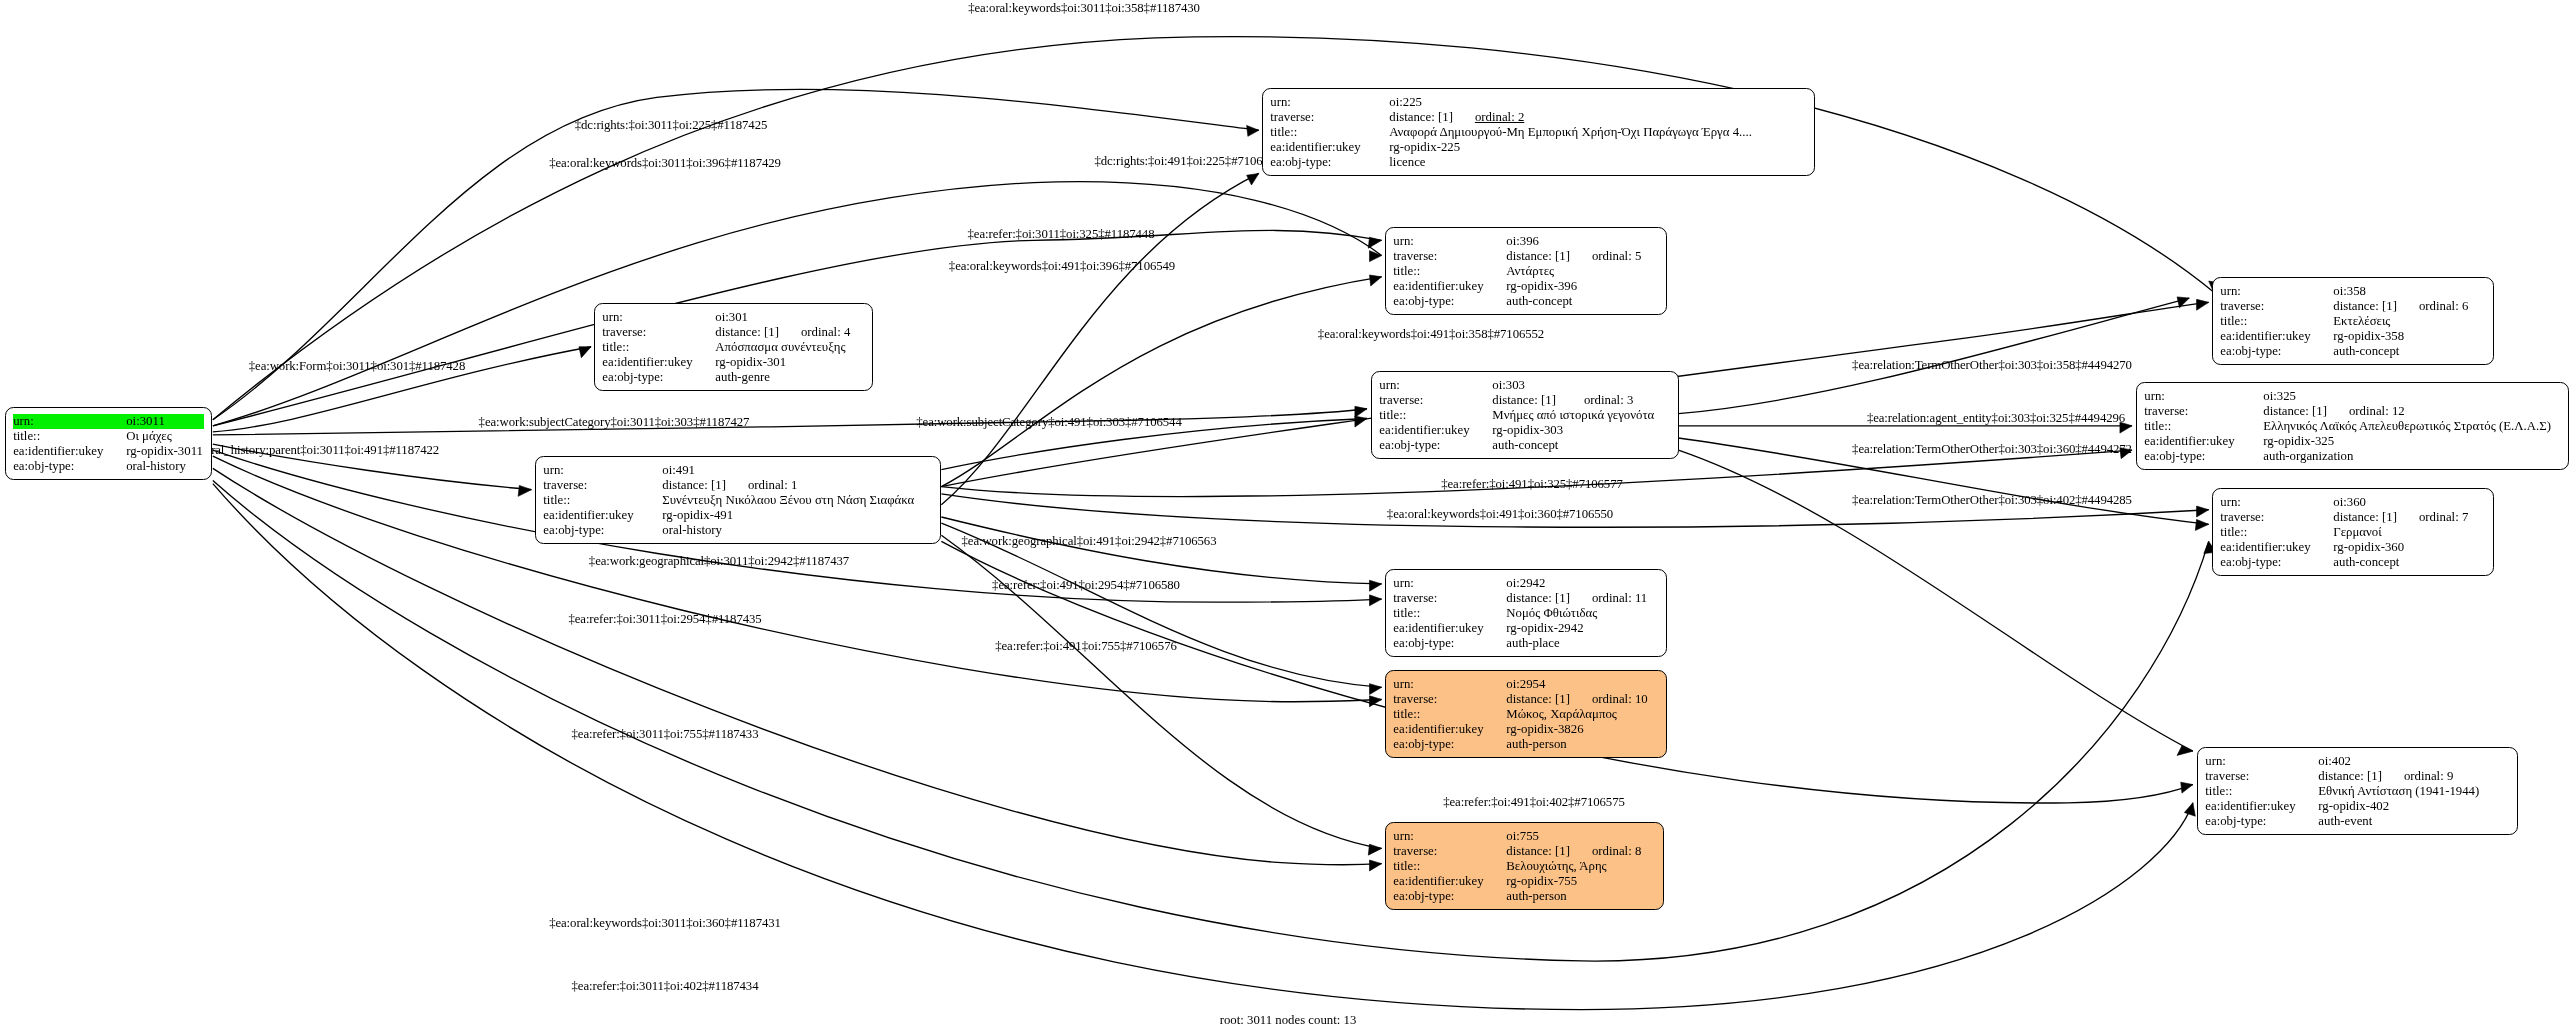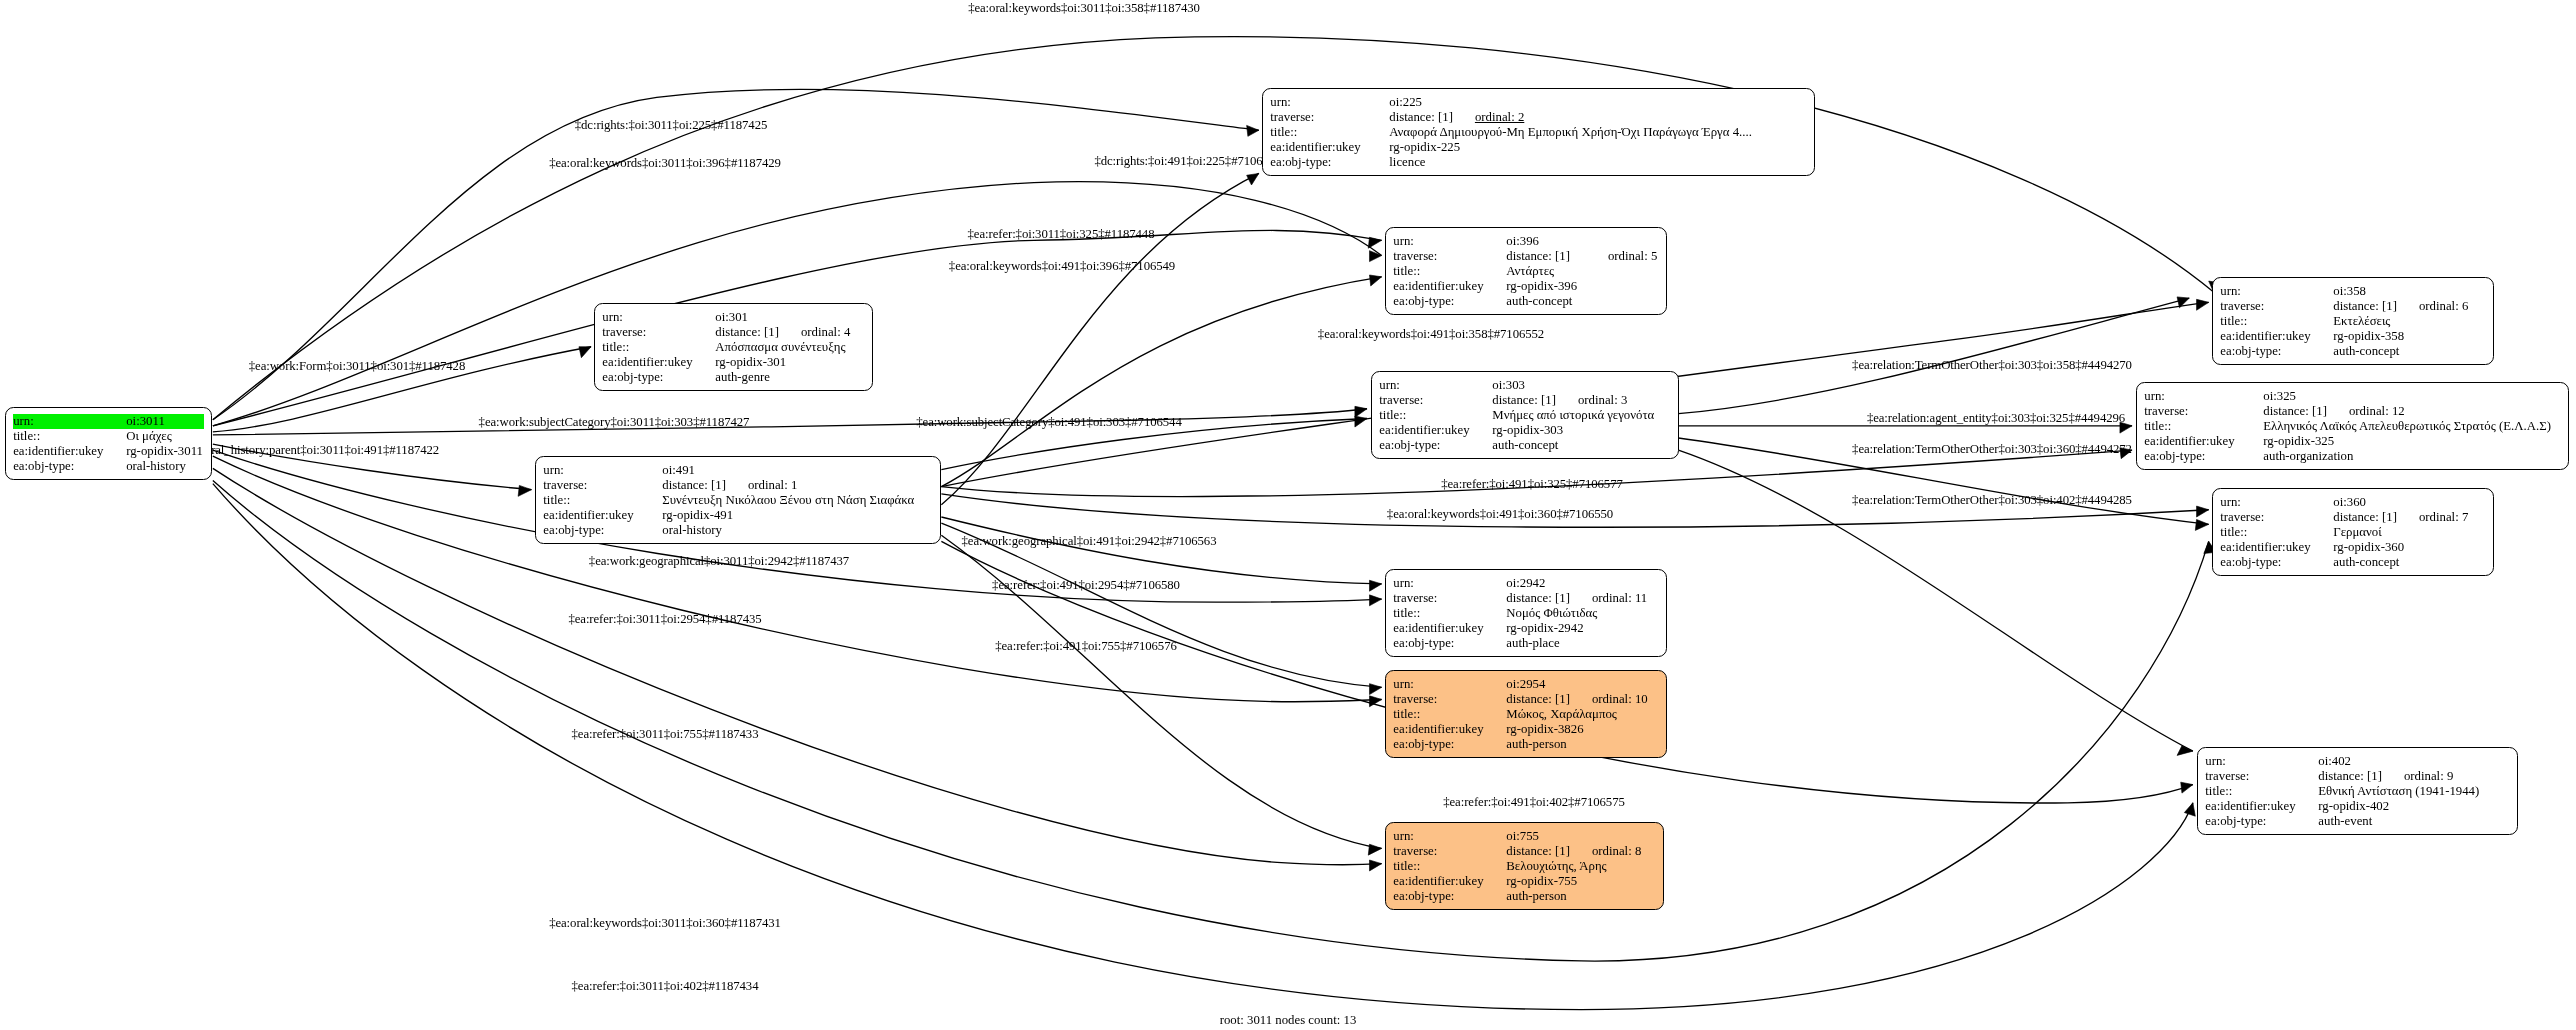--- a/index.html
+++ b/index.html
@@ -156,21 +156,21 @@
         </div>
       </div>
       <div class="node plain" style="left: 1385px; top: 227px; width: 282px;">
         <div class="row first">
           <span class="k" style="width: 113px;">urn:</span>
           <span class="v">oi:396</span>
         </div>
         <div class="row">
           <span class="k" style="width: 113px;">traverse:</span>
           <span class="v" style="flex: 0 0 auto;">distance: [1]</span>
-          <span class="ord" style="margin-left: 38px;">ordinal: 5</span>
+          <span class="ord" style="margin-left: 22px;">ordinal: 5</span>
         </div>
         <div class="row">
           <span class="k" style="width: 113px;">title::</span>
           <span class="v">Αντάρτες</span>
         </div>
         <div class="row">
           <span class="k" style="width: 113px;">ea:identifier:ukey</span>
           <span class="v">rg-opidix-396</span>
         </div>
         <div class="row">
@@ -248,21 +248,21 @@
         </div>
       </div>
       <div class="node plain" style="left: 1371px; top: 371px; width: 308px;">
         <div class="row first">
           <span class="k" style="width: 113px;">urn:</span>
           <span class="v">oi:303</span>
         </div>
         <div class="row">
           <span class="k" style="width: 113px;">traverse:</span>
           <span class="v" style="flex: 0 0 auto;">distance: [1]</span>
-          <span class="ord" style="margin-left: 22px;">ordinal: 3</span>
+          <span class="ord" style="margin-left: 28px;">ordinal: 3</span>
         </div>
         <div class="row">
           <span class="k" style="width: 113px;">title::</span>
           <span class="v">Μνήμες από ιστορικά γεγονότα</span>
         </div>
         <div class="row">
           <span class="k" style="width: 113px;">ea:identifier:ukey</span>
           <span class="v">rg-opidix-303</span>
         </div>
         <div class="row">

